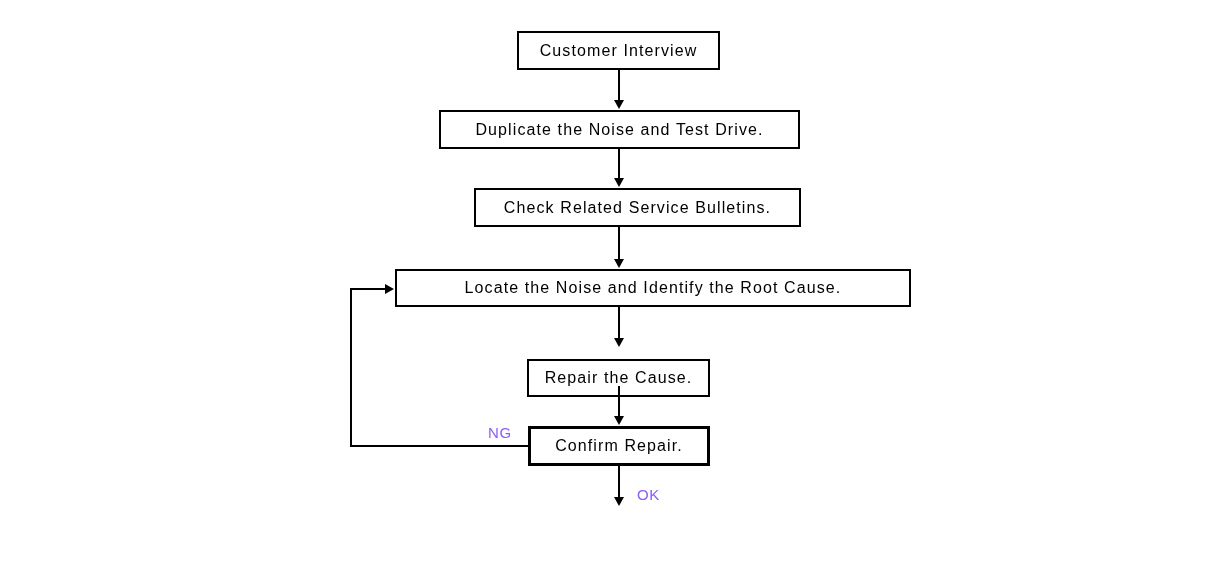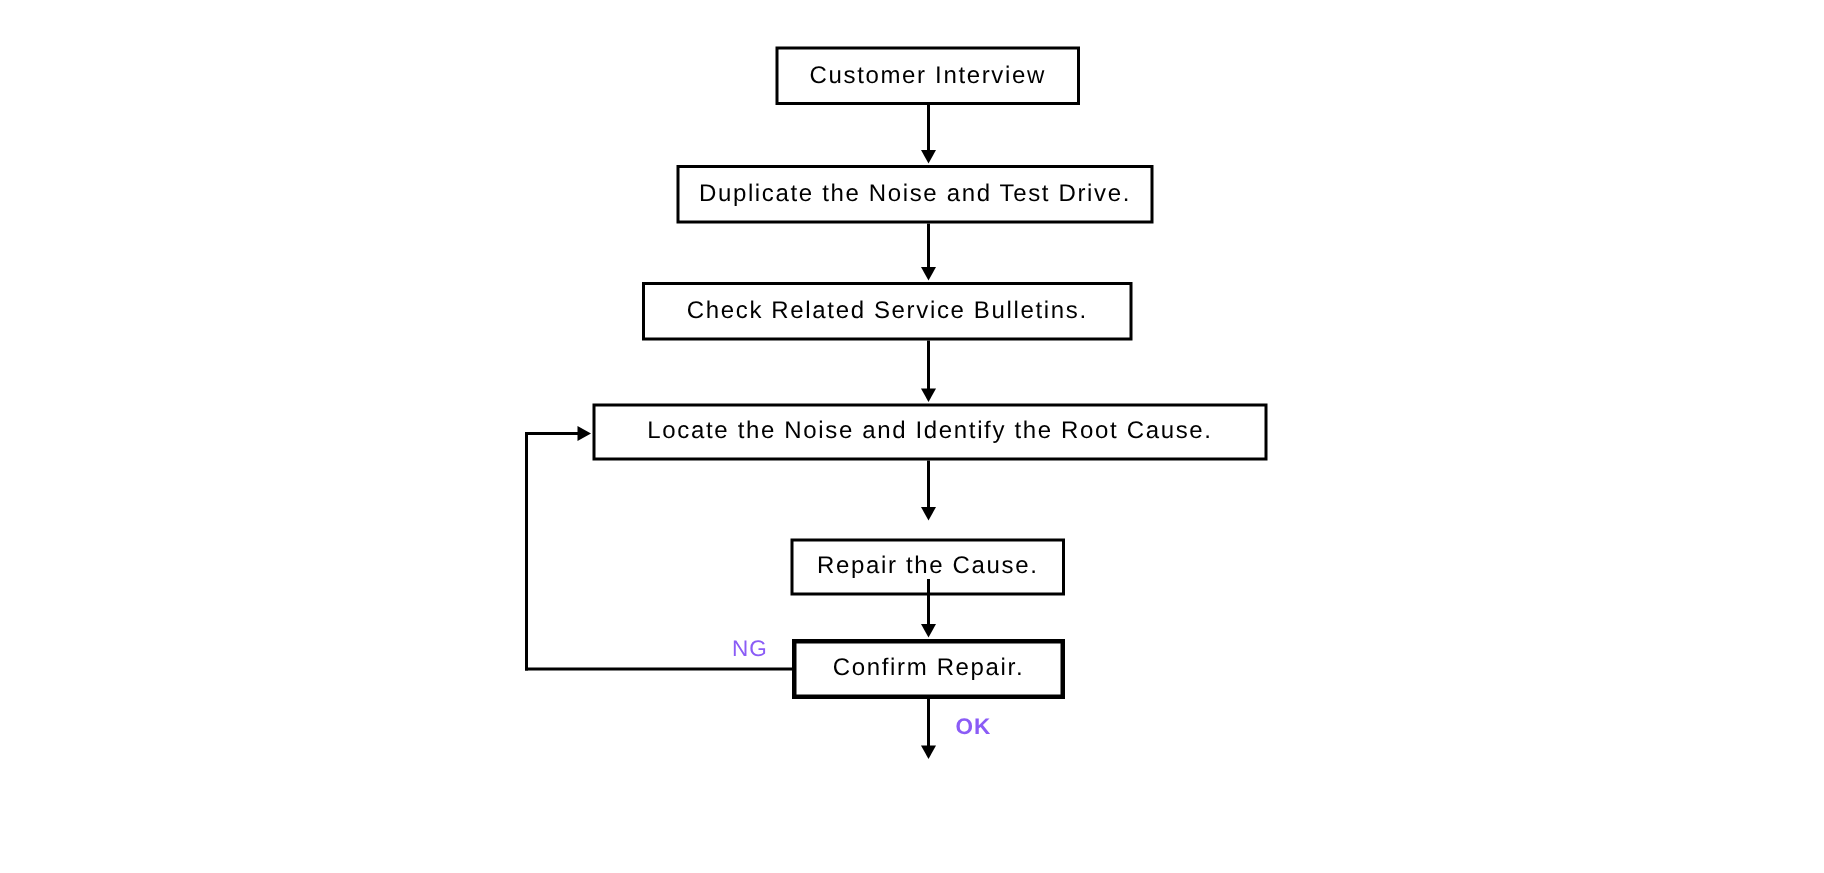--- a/index.html
+++ b/index.html
@@ -77,55 +77,55 @@
 
 <div id="canvas">
 
   <div class="node" style="left:517px; top:31px; width:203px; height:39px;">
     <span>Customer Interview</span>
   </div>
 
   <div class="vline" style="left:618px; top:70px; height:31px;"></div>
   <div class="arrowhead-down" style="left:614px; top:100px;"></div>
 
-  <div class="node" style="left:451px; top:110px; width:318px; height:39px;">
+  <div class="node" style="left:439px; top:110px; width:361px; height:39px;">
     <span>Duplicate the Noise and Test Drive.</span>
   </div>
 
   <div class="vline" style="left:618px; top:149px; height:31px;"></div>
   <div class="arrowhead-down" style="left:614px; top:178px;"></div>
 
-  <div class="node" style="left:428px; top:188px; width:327px; height:39px;">
+  <div class="node" style="left:474px; top:188px; width:327px; height:39px;">
     <span>Check Related Service Bulletins.</span>
   </div>
 
   <div class="vline" style="left:618px; top:227px; height:33px;"></div>
   <div class="arrowhead-down" style="left:614px; top:259px;"></div>
 
-  <div class="node" style="left:395px; top:269px; width:450px; height:38px;">
+  <div class="node" style="left:395px; top:269px; width:516px; height:38px;">
     <span>Locate the Noise and Identify the Root Cause.</span>
   </div>
 
   <div class="vline" style="left:618px; top:307px; height:32px;"></div>
   <div class="arrowhead-down" style="left:614px; top:338px;"></div>
 
   <div class="node" style="left:527px; top:348px; width:183px; height:38px;margin-top:11px;">
     <span>Repair the Cause.</span>
   </div>
 
   <div class="vline" style="left:618px; top:386px; height:32px;"></div>
   <div class="arrowhead-down" style="left:614px; top:416px;"></div>
 
   <div class="node emphasis" style="left:528px; top:426px; width:182px; height:40px;">
     <span>Confirm Repair.</span>
   </div>
 
   <div class="vline" style="left:618px; top:466px; height:33px;"></div>
   <div class="arrowhead-down" style="left:614px; top:497px;"></div>
-  <div class="edge-label" style="left:637px; top:477px;font-weight:bold;">OK</div>
+  <div class="edge-label" style="left:637px; top:487px;">OK</div>
 
 
   <div class="hline" style="left:350px; top:445px; width:180px;"></div>
 
   <div class="vline" style="left:350px; top:288px; height:159px;"></div>
 
   <div class="hline" style="left:350px; top:288px; width:36px;"></div>
   <div class="arrowhead-right" style="left:385px; top:284px;"></div>
   <div class="edge-label" style="left:488px; top:425px;">NG</div>
 

